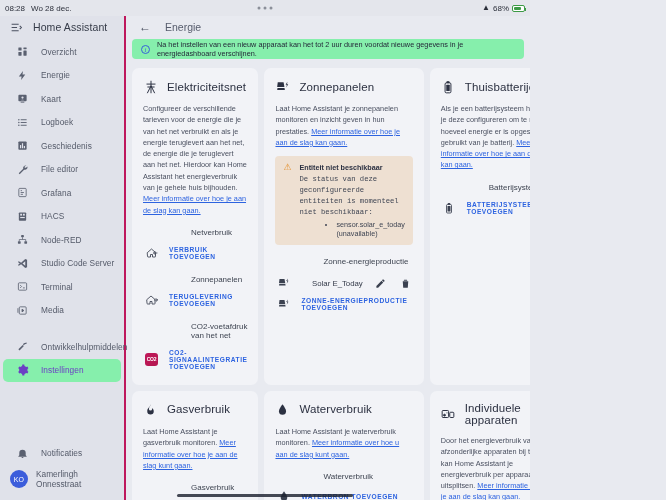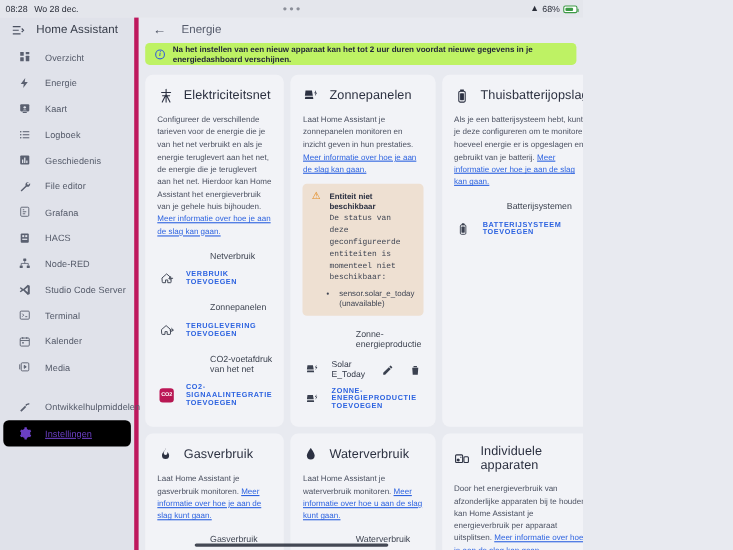--- a/index.html
+++ b/index.html
@@ -34,57 +34,57 @@
   .wifi-ic { font-size: 8px; line-height: 1; }
 
   
   .body-row { flex: 1 1 auto; display: flex; min-height: 0; }
 
   
   .sidebar {
     width: 126px; flex: 0 0 126px;
     background: #e0e2ea;
     display: flex; flex-direction: column;
-    border-right: 4px solid #be185d;
+    border-right: 2px solid #be185d;
     position: relative;
   }
   .sb-header { height: 22px; display: flex; align-items: center; gap: 10px; padding: 0 10px; }
   .sb-header .ttl { font-size: 10.5px; color: #353b48; letter-spacing: .1px; }
   .nav { padding-top: 2px; display: flex; flex-direction: column; }
   .nav-item {
     height: 23.5px; display: flex; align-items: center; gap: 12px;
     padding: 0 0 0 13px; color: #545a69; font-size: 8.3px;
     cursor: pointer; border-radius: 5px; margin: 0 3px;
     letter-spacing: .05px;
   }
   .nav-item .ic { width: 13px; height: 13px; display:flex; align-items:center; justify-content:center; flex: 0 0 13px; color:#5a6070;}
-  .nav-item.active { background: #000000; color: #6b3fc4; text-decoration: underline; }
+  .nav-item.active { background: #86efac; color: #6b3fc4; }
   .nav-item.active .ic { color: #6b3fc4; }
   .nav-gap { height: 13px; }
   .nav-bottom { margin-top: auto; padding-bottom: 8px; }
   .avatar {
     width: 18px; height: 18px; border-radius: 50%; background: #3b5ddb;
     color: #fff; font-size: 7px; display: flex; align-items: center; justify-content: center;
     margin-left: 10px; flex: 0 0 18px; letter-spacing:.2px;
   }
   .nav-user { height: 26px; display:flex; align-items:center; gap:8px; color:#545a69; font-size:8.3px; cursor:pointer;}
 
   
   .content { flex: 1 1 auto; display: flex; flex-direction: column; background: #e8eaf0; min-width: 0; }
   .topbar { height: 22px; display: flex; align-items: center; gap: 14px; padding: 0 13px; flex: 0 0 22px; }
   .topbar .back { font-size: 12px; color: #4a5060; cursor: pointer; line-height:1; }
   .topbar .page-title { font-size: 10.5px; color: #565c6c; }
 
   .scrollarea { flex: 1 1 auto; overflow: hidden; position: relative; }
 
   .banner {
     margin: 1px 6px 6px 6px; height: 20px;
-    background: #bef264; border-radius: 4px;
+    background: #86efac; border-radius: 4px;
     display: flex; align-items: center; gap: 7px; padding: 0 9px;
-    font-size: 7.3px; color: #232838; font-weight: bold;
+    font-size: 7.3px; color: #232838;
   }
   .banner .i-circ {
     width: 9px; height: 9px; border-radius: 50%; border: 1px solid #3761d8;
     color: #3761d8; font-size: 6.5px; display: flex; align-items: center; justify-content: center;
     font-family: "Liberation Serif", serif; font-style: italic; flex: 0 0 9px;
   }
 
   .grid { display: grid; grid-template-columns: 1fr 1fr 1fr; gap: 0px; padding: 0 3px; }
   .card {
     background: #f2f3f7; border-radius: 7px; margin: 3px;
@@ -105,25 +105,25 @@
   }
 
   .warnbox {
     background: #eee0d2; border-radius: 4px; padding: 7px 8px; margin-top: 8px;
     display: flex; gap: 6px;
   }
   .warnbox .wic { color: #e38a20; font-size: 9px; flex: 0 0 10px; line-height: 1.1; }
   .warn-title { font-size: 7.2px; font-weight: bold; color: #2c3142; margin-bottom: 2px; }
   .warn-text { font-size: 7.2px; color: #3f4553; line-height: 1.5; font-family: Liberation Mono, monospace; }
   .warn-list { margin: 3px 0 0 9px; font-size: 7.2px; color: #3f4553; }
-  .warn-list li { list-style: disc; }
+  .warn-list li { list-style: disc; margin-left: 28px; }
 
   .entity-row { display: flex; align-items: center; gap: 11px; padding: 4px 0 4px 2px; }
   .entity-row .aic { width: 13px; height: 13px; display:flex; align-items:center; justify-content:center; flex:0 0 13px; color:#3b4150;}
-  .entity-name { font-size: 7.8px; color: #343a49; flex: 1 1 auto; }
+  .entity-name { font-size: 7.8px; color: #343a49; flex: 1 1 auto; text-align: right; }
   .row-btn { width: 14px; height: 14px; display:flex; align-items:center; justify-content:center;
              color:#3b4150; cursor:pointer; flex:0 0 14px; }
 
   .co2-badge {
     width: 13px; height: 13px; border-radius: 3px;
     background: linear-gradient(135deg,#c0185a,#b4164f);
     display:flex; align-items:center; justify-content:center; flex:0 0 13px;
     color:#fff; font-size: 5px; font-weight: bold; letter-spacing:-.2px;
   }
 
@@ -279,30 +279,20 @@
               <svg width="11" height="11" viewBox="0 0 24 24" fill="none" stroke="currentColor" stroke-width="1.8">
                 <rect x="3" y="4" width="18" height="16" rx="2"></rect>
                 <path d="M7 9l3 3-3 3M13 15h4"></path>
               </svg>
             </span>
           <span>Terminal</span>
         </div>
         <div class="nav-item">
           <span class="ic">
               <svg width="11" height="11" viewBox="0 0 24 24" fill="none" stroke="currentColor" stroke-width="1.8">
-                <rect x="3" y="5" width="18" height="16" rx="2"></rect>
-                <path d="M3 10h18M8 3v4M16 3v4"></path>
-                <rect x="7" y="13" width="3" height="3" fill="currentColor" stroke="none"></rect>
-              </svg>
-            </span>
-          <span>Kalender</span>
-        </div>
-        <div class="nav-item">
-          <span class="ic">
-              <svg width="11" height="11" viewBox="0 0 24 24" fill="none" stroke="currentColor" stroke-width="1.8">
                 <rect x="5" y="4" width="15" height="16" rx="2"></rect>
                 <path d="M2 7v10"></path>
                 <path d="M11 9l4 3-4 3z" fill="currentColor"></path>
               </svg>
             </span>
           <span>Media</span>
         </div>
 
         <div class="nav-gap"></div>
 
@@ -318,20 +308,34 @@
         <div class="nav-item active">
           <span class="ic">
               <svg width="12" height="12" viewBox="0 0 24 24" fill="currentColor">
                 <path d="M12 8a4 4 0 100 8 4 4 0 000-8zm9 4c0-.7-.07-1.37-.2-2l2-1.5-2-3.46-2.34 1a8.9 8.9 0 00-3.46-2L14.6 1h-4l-.4 3.04a8.9 8.9 0 00-3.46 2l-2.34-1-2 3.46L4.4 10A8.6 8.6 0 004.2 12c0 .7.07 1.37.2 2l-2 1.5 2 3.46 2.34-1a8.9 8.9 0 003.46 2l.4 3.04h4l.4-3.04a8.9 8.9 0 003.46-2l2.34 1 2-3.46-2-1.5c.13-.63.2-1.3.2-2z"></path>
               </svg>
             </span>
           <span>Instellingen</span>
         </div>
       </div>
 
+      <div class="nav-bottom">
+        <div class="nav-item" style="height:26px;">
+          <span class="ic">
+              <svg width="11" height="11" viewBox="0 0 24 24" fill="currentColor">
+                <path d="M12 22a2.2 2.2 0 002.2-2.2H9.8A2.2 2.2 0 0012 22zm7-6v-5a7 7 0 10-14 0v5l-2 2v1h18v-1z"></path>
+              </svg>
+            </span>
+          <span>Notificaties</span>
+        </div>
+        <div class="nav-user">
+          <span class="avatar">KO</span>
+          <span>Kamerlingh Onnesstraat</span>
+        </div>
+      </div>
     </div>
 
     <div class="content">
       <div class="topbar">
         <span class="back">←</span>
         <span class="page-title">Energie</span>
       </div>
 
       <div class="scrollarea">
 

